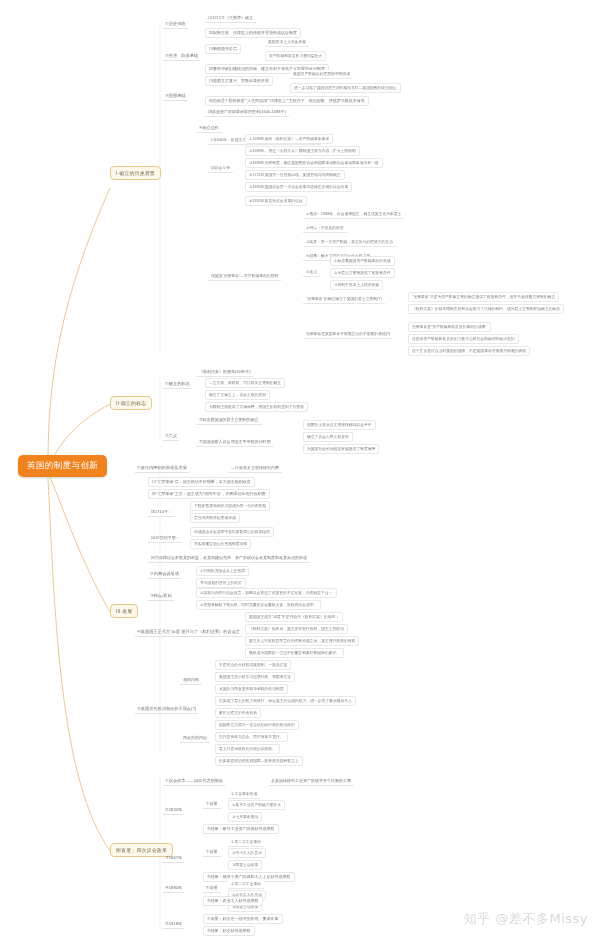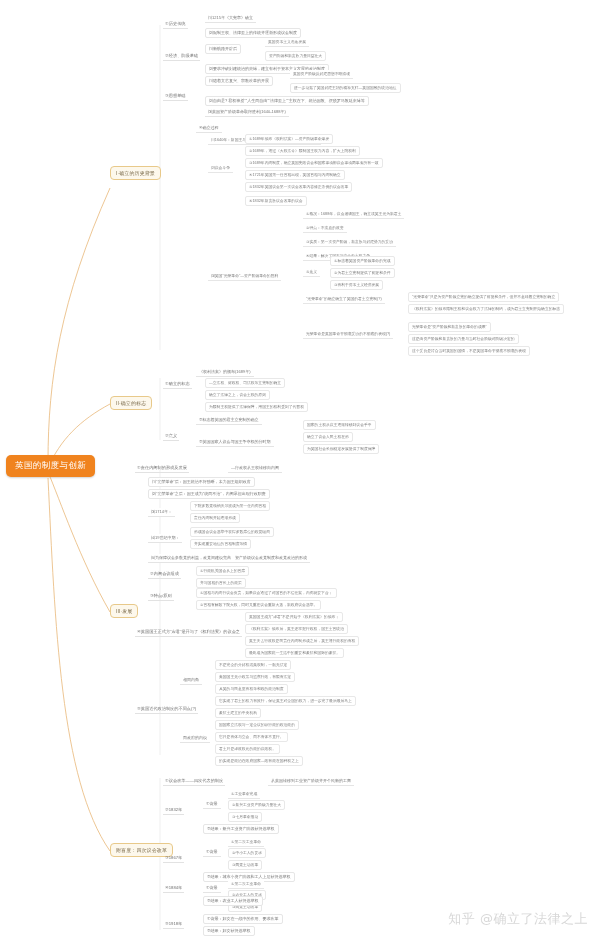--- a/index.html
+++ b/index.html
@@ -66,21 +66,21 @@
       <path d="M48,478 C55,620 60,780 110,851"></path>
     </g>
     <g fill="none" stroke="#dcdcdc" stroke-width="0.5">
       <path d="M160,175 L160,25 M160,175 L160,350"></path>
       <path d="M160,404 L160,378 M160,404 L160,440"></path>
       <path d="M160,612 L160,468 M160,612 L160,755"></path>
       <path d="M160,851 L160,778 M160,851 L160,930"></path>
     </g>
   </svg>
 
-  <div class="node root" style="left:6px;top:455px;">英国的制度与创新</div>
+  <div class="node root" style="left:18px;top:455px;">英国的制度与创新</div>
 
   <div class="node lvl1" style="left:110px;top:166px;">I·确立的历史背景</div>
 
   <div class="node lvl2" style="left:163px;top:20px;">①历史传统</div>
   <div class="node lvl3 plain" style="left:205px;top:14px;">⑴1215年《大宪章》确立</div>
   <div class="node lvl3" style="left:205px;top:28px;">⑵限制王权、法律至上的传统并逐渐形成议会制度</div>
 
   <div class="node lvl2" style="left:163px;top:52px;">②经济、阶级基础</div>
   <div class="node lvl3" style="left:205px;top:44px;">⑴新航路开辟后</div>
   <div class="node lvl4 plain" style="left:265px;top:38px;">英国资本主义迅速发展</div>
@@ -203,14 +203,14 @@
   <div class="node lvl3 plain" style="left:203px;top:884px;">①背景</div>
   <div class="node lvl4 plain" style="left:228px;top:880px;">①第二次工业革命</div>
   <div class="node lvl4" style="left:228px;top:890px;">②农业工人的要求</div>
   <div class="node lvl4" style="left:228px;top:902px;">③两党主动改革</div>
   <div class="node lvl3" style="left:203px;top:896px;">②结果：农业工人获得选举权</div>
 
   <div class="node lvl2" style="left:163px;top:920px;">⑤1918年</div>
   <div class="node lvl3" style="left:203px;top:914px;">①背景：妇女在一战中的作用、要求改革</div>
   <div class="node lvl3" style="left:203px;top:926px;">②结果：妇女获得选举权</div>
 
-  <div class="watermark">知乎 @确立了法律之上</div>
+  <div class="watermark">知乎 @差不多Missy</div>
 </div>
 
 </body></html>

